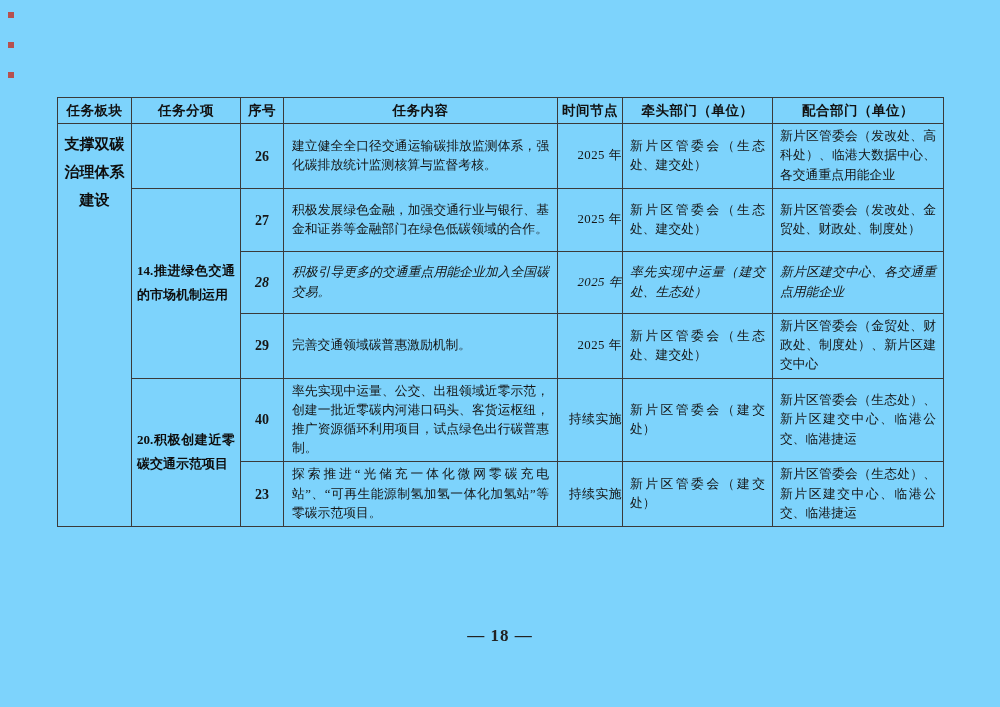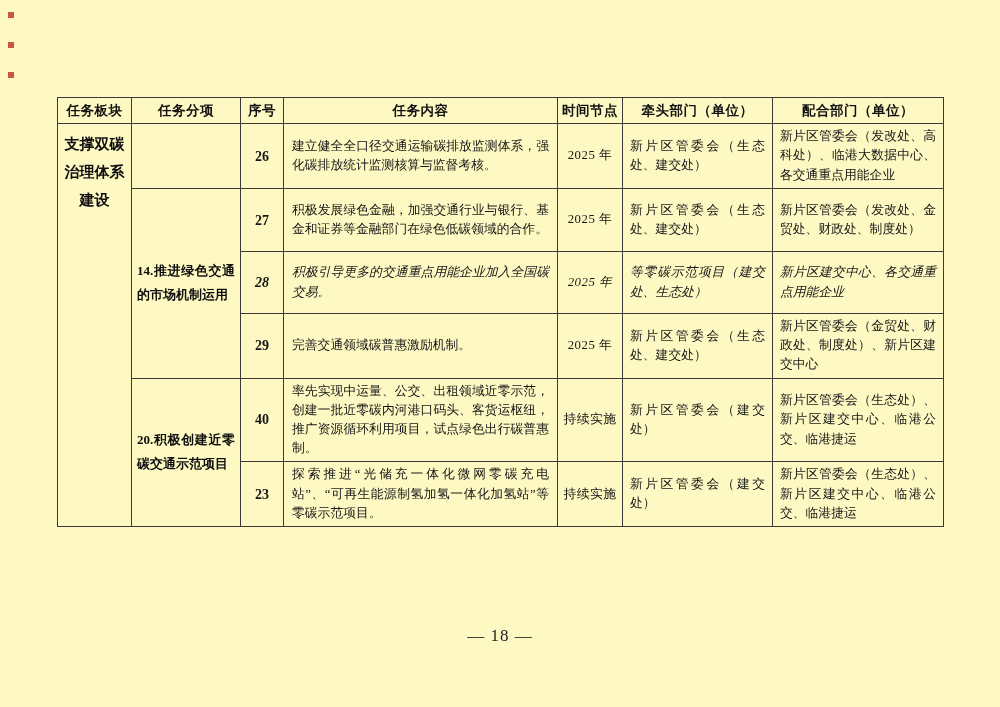--- a/index.html
+++ b/index.html
@@ -4,21 +4,21 @@
 <style>
   * { margin:0; padding:0; box-sizing:border-box; }
   html, body { width:1000px; height:707px; }
   body {
     background:#ffffff;
     font-family:"Liberation Serif","DejaVu Serif",serif;
     color:#1b1b1b;
     position:relative;
     overflow:hidden;
   }
-  .page { position:absolute; inset:0; background:#fef9c3; }
+  .page { position:absolute; inset:0; background:#7dd3fc; }
 
   .edge-mark {
     position:absolute; left:8px; width:6px; height:6px;
     background:#bf3a30; opacity:.85;
   }
   .edge-mark.m1 { top:12px; }
   .edge-mark.m2 { top:42px; }
   .edge-mark.m3 { top:72px; }
 
   table.task-table {
@@ -39,33 +39,33 @@
   td.block {
     font-weight:bold; vertical-align:top; text-align:center;
     padding:7px 2px 0; font-size:15px; line-height:1.85; color:#0e0e0e;
   }
   td.subitem {
     font-weight:bold; text-align:justify; padding:8px 5px;
     font-size:13px; line-height:1.85; color:#0e0e0e;
   }
   td.no { text-align:center; font-weight:bold; font-size:14px;margin-left:48px; }
   td.content { text-align:justify; padding:3px 8px; }
-  td.time { text-align:center; letter-spacing:.5px; }
+  td.time { text-align:right; letter-spacing:.5px; }
   td.dept { text-align:justify; padding:3px 7px; }
 
   tr.r26 { height:65px; }
   tr.r27 { height:63px; }
   tr.r28 { height:62px;font-style:italic; }
   tr.r29 { height:56px; }
   tr.r30 { height:57px; }
   tr.r31 { height:54px; }
 
   .footer {
     position:absolute; top:626px; left:0; width:100%;
-    text-align:center; font-size:17px; letter-spacing:1px; color:#222;
+    text-align:center; font-size:17px; letter-spacing:1px; color:#222;font-weight:bold;
   }
 </style>
 </head>
 <body>
 
 <div class="page">
 
   <div class="edge-mark m1" style="background: rgb(191, 58, 48);"></div>
   <div class="edge-mark m2" style="background: rgb(191, 58, 48);"></div>
   <div class="edge-mark m3" style="background: rgb(191, 58, 48);"></div>
@@ -106,21 +106,21 @@
         <td class="no">27</td>
         <td class="content">积极发展绿色金融，加强交通行业与银行、基金和证券等金融部门在绿色低碳领域的合作。</td>
         <td class="time">2025 年</td>
         <td class="dept">新片区管委会（生态处、建交处）</td>
         <td class="dept">新片区管委会（发改处、金贸处、财政处、制度处）</td>
       </tr>
       <tr class="r28">
         <td class="no">28</td>
         <td class="content">积极引导更多的交通重点用能企业加入全国碳交易。</td>
         <td class="time">2025 年</td>
-        <td class="dept">等零碳示范项目（建交处、生态处）</td>
+        <td class="dept">率先实现中运量（建交处、生态处）</td>
         <td class="dept">新片区建交中心、各交通重点用能企业</td>
       </tr>
       <tr class="r29">
         <td class="no">29</td>
         <td class="content">完善交通领域碳普惠激励机制。</td>
         <td class="time">2025 年</td>
         <td class="dept">新片区管委会（生态处、建交处）</td>
         <td class="dept">新片区管委会（金贸处、财政处、制度处）、新片区建交中心</td>
       </tr>
       <tr class="r30">

